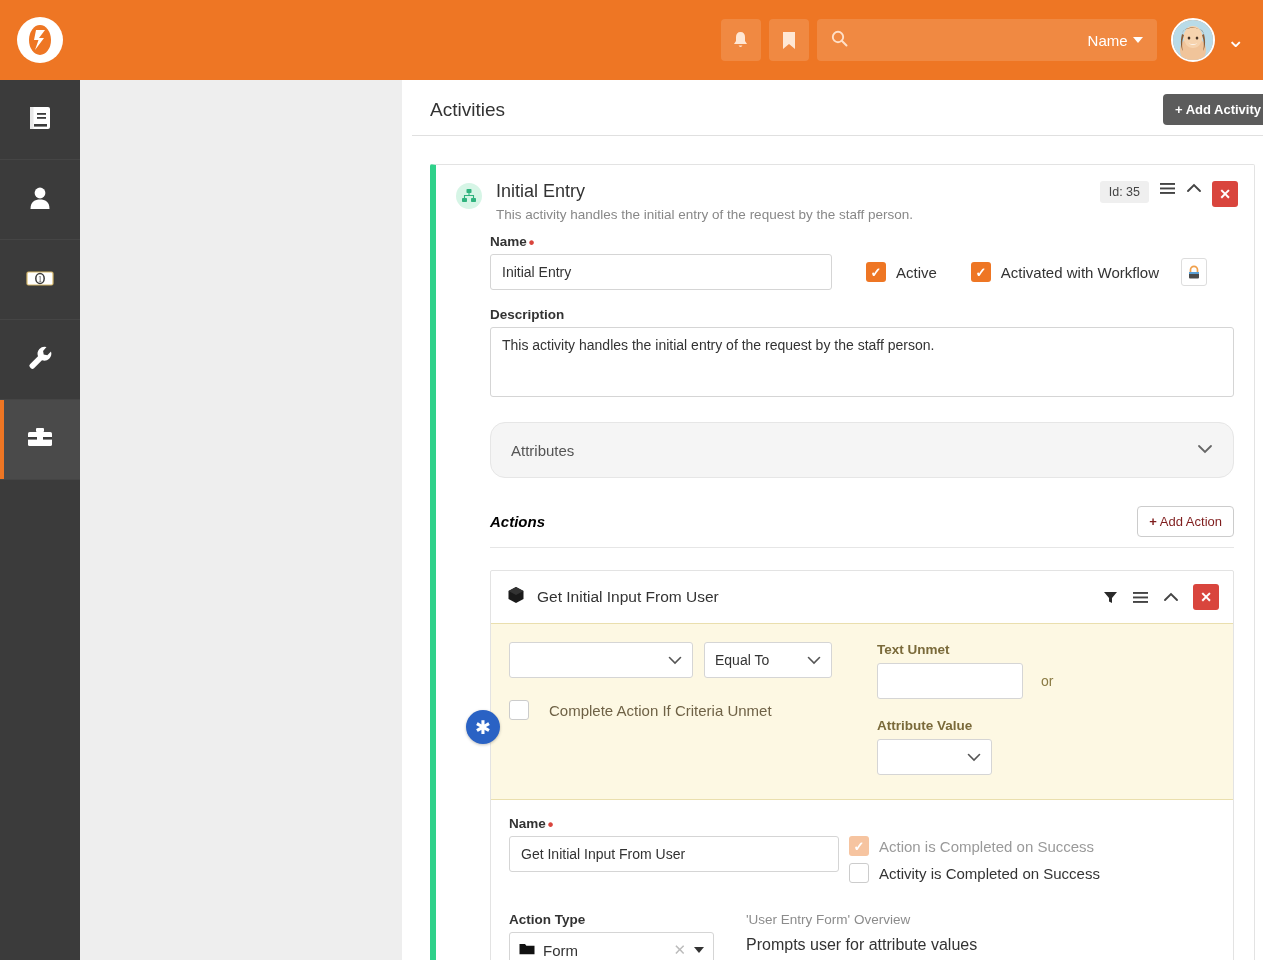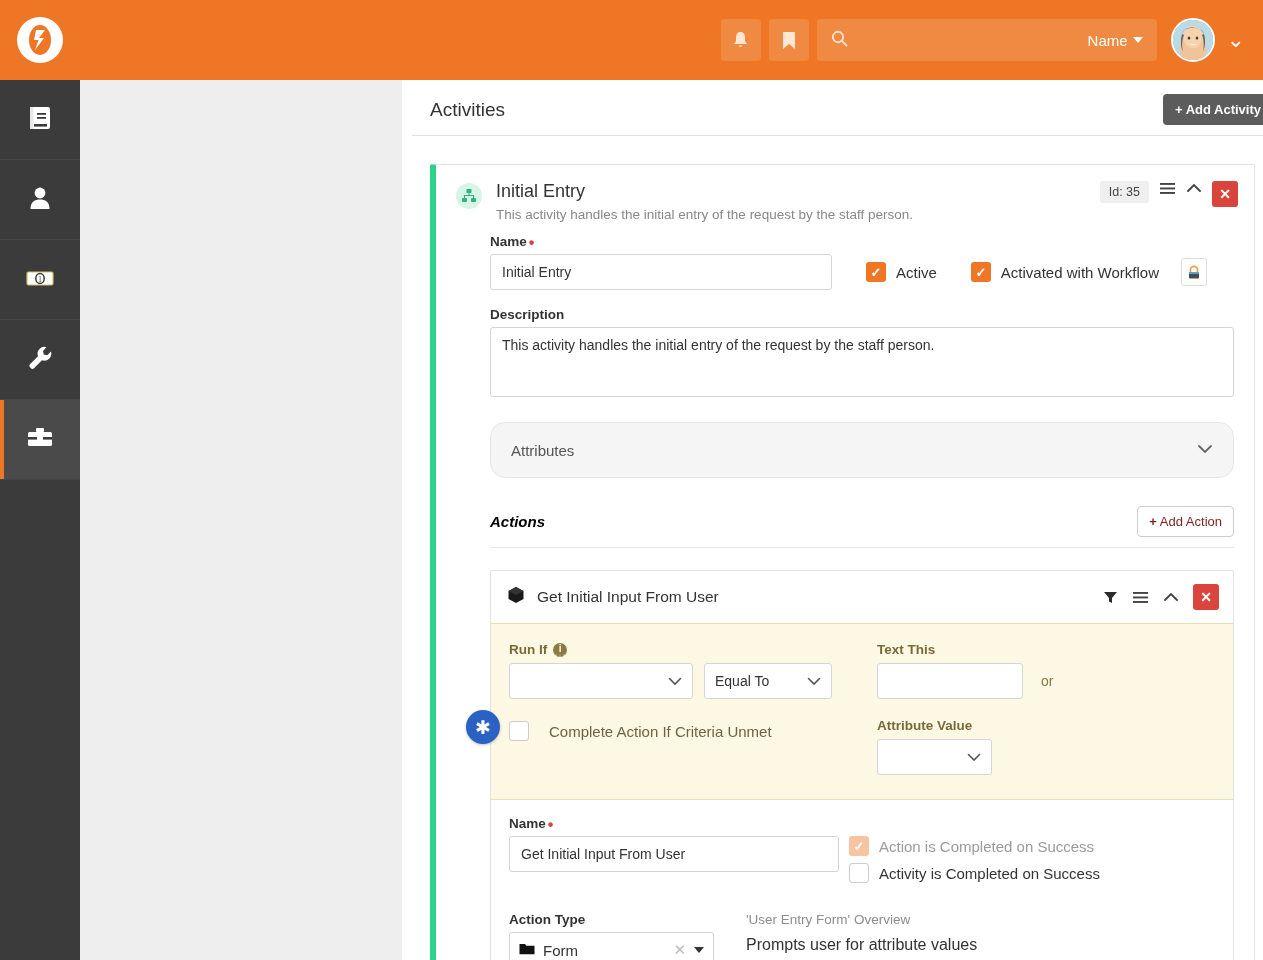--- a/index.html
+++ b/index.html
@@ -466,24 +466,20 @@
                 </svg>
               </span>
               <button class="btn-x-red">✕</button>
             </div>
           </div>
 
           <div class="criteria">
             <div class="crit-badge">✱</div>
 
             <div class="crit-left">
-              <div class="crit-label">
-                <span>Run If</span>
-                <span class="info-ic">i</span>
-              </div>
               <div class="crit-row1">
                 <div class="sel sel-attr">
                   <span></span>
                   <span class="chev">
                     <svg width="14" height="9" viewBox="0 0 14 9">
                       <path d="M1.5 1.5 L7 7 L12.5 1.5" fill="none" stroke="#555" stroke-width="1.6" stroke-linecap="round"></path>
                     </svg>
                   </span>
                 </div>
                 <div class="sel sel-op">
@@ -495,21 +491,21 @@
                   </span>
                 </div>
               </div>
               <div class="crit-row2">
                 <span class="cb cb-off"></span>
                 <span class="cb-label" style="color:#6f6246;">Complete Action If Criteria Unmet</span>
               </div>
             </div>
 
             <div class="crit-mid">
-              <div class="crit-label">Text This</div>
+              <div class="crit-label">Text Unmet</div>
               <div class="txtval-row">
                 <input class="inp inp-textval" type="text" value="" style="">
                 <span class="or-word">or</span>
               </div>
               <div class="crit-label" style="margin-top:19px;">Attribute Value</div>
               <div class="sel sel-attrval">
                 <span></span>
                 <span class="chev">
                   <svg width="14" height="9" viewBox="0 0 14 9">
                     <path d="M1.5 1.5 L7 7 L12.5 1.5" fill="none" stroke="#555" stroke-width="1.6" stroke-linecap="round"></path>

